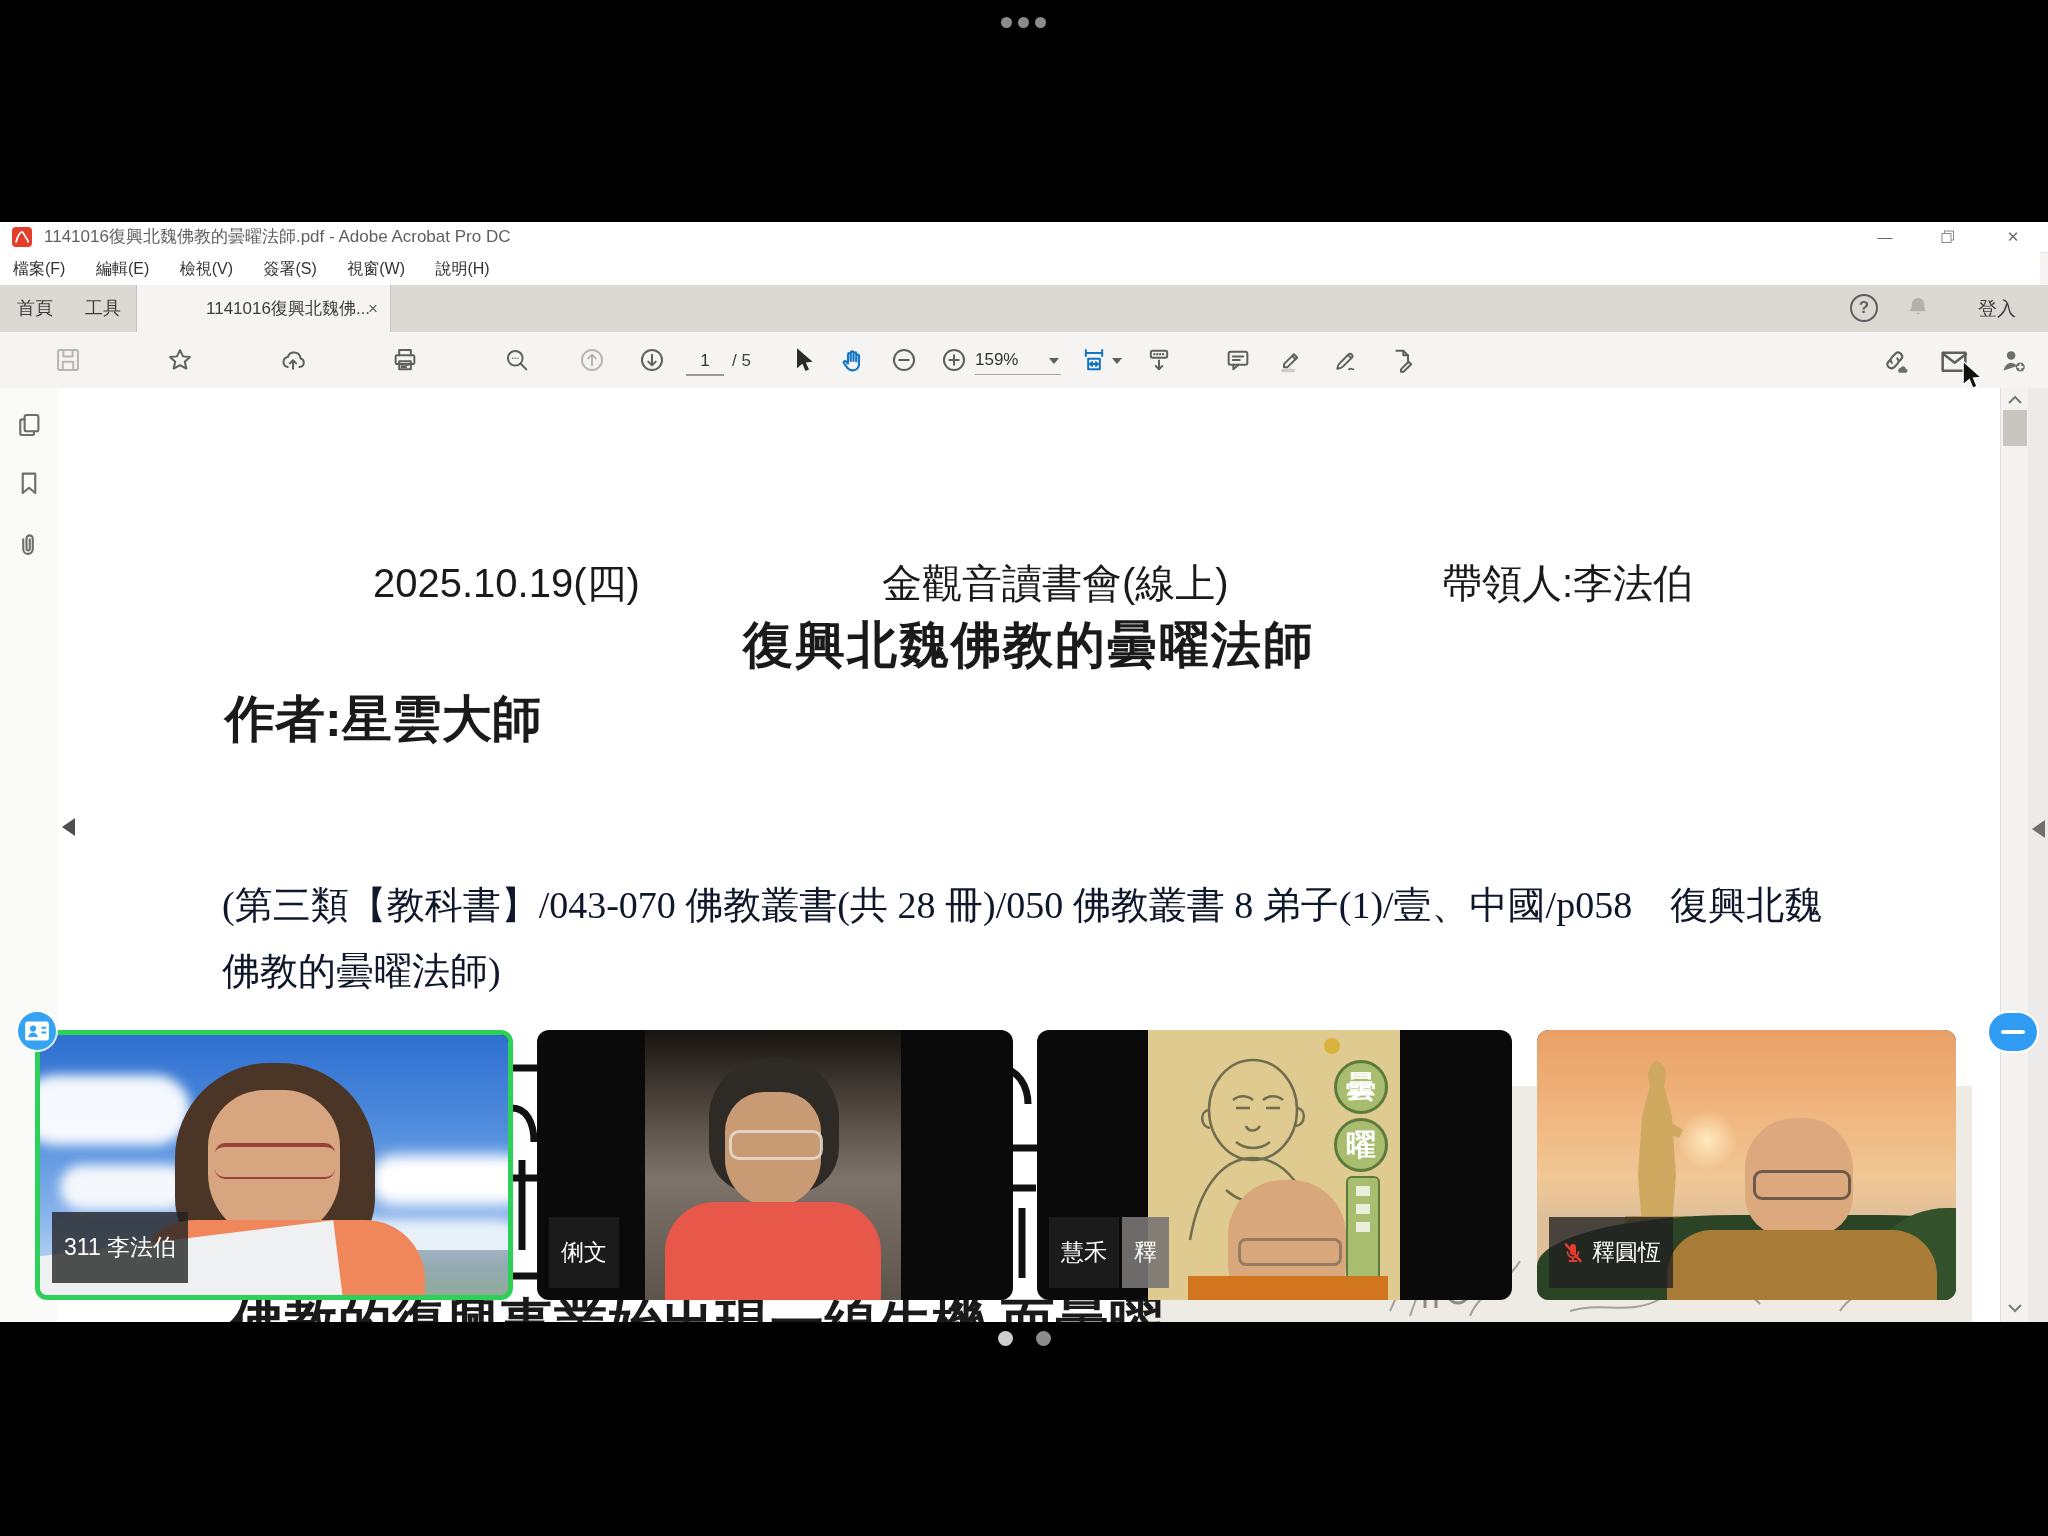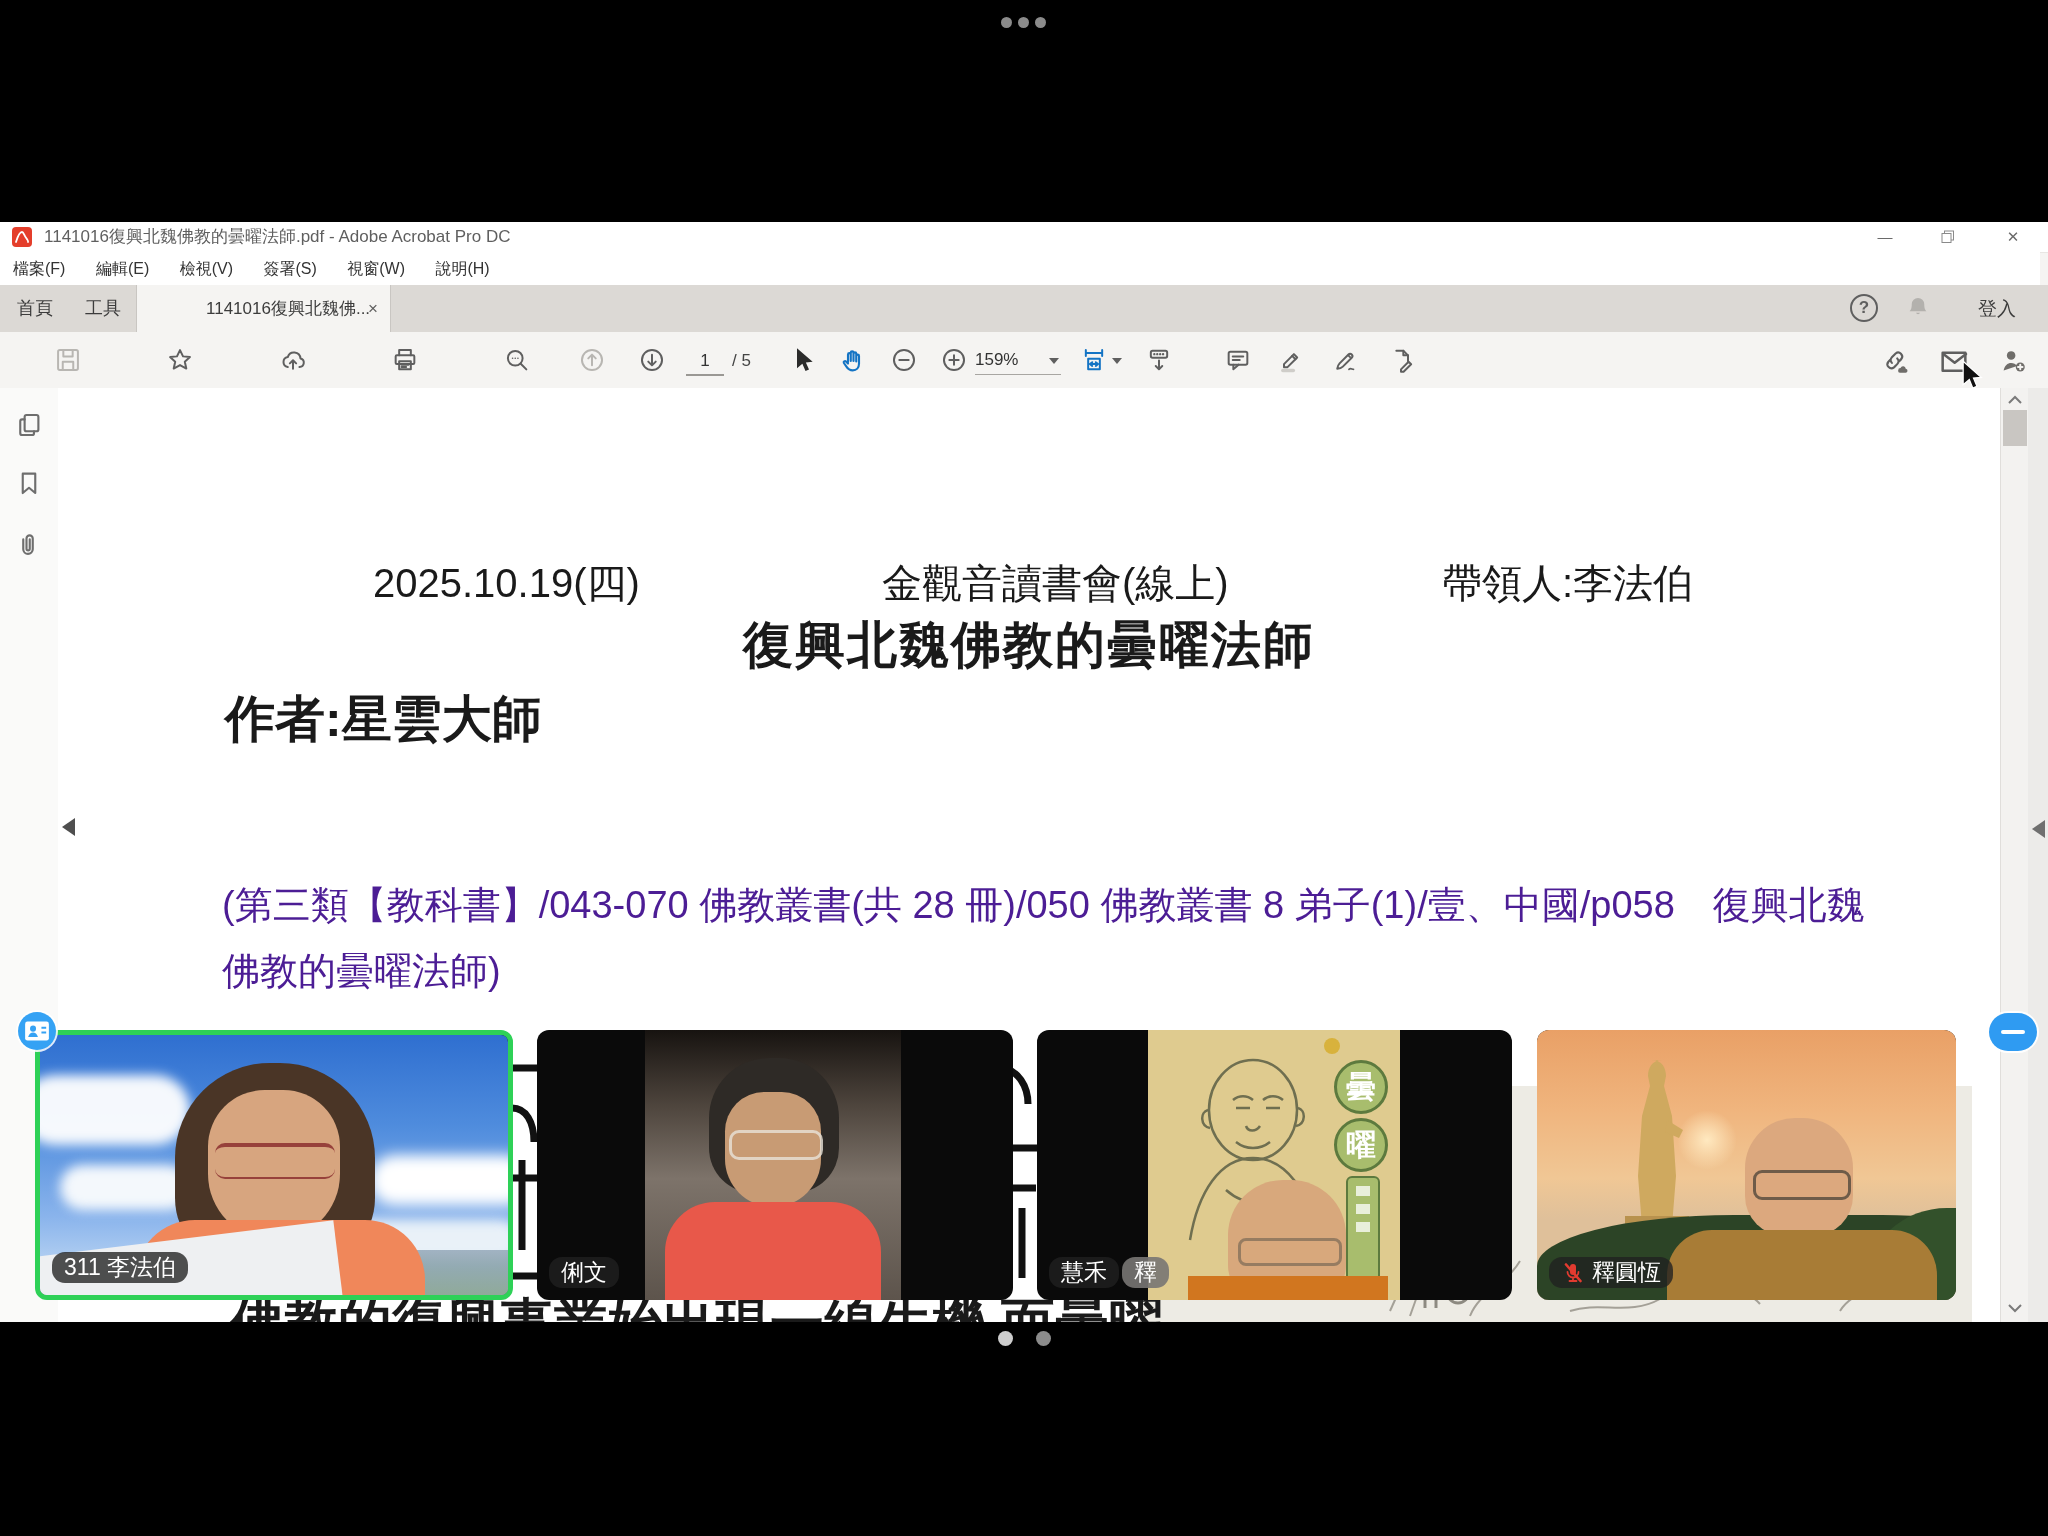--- a/index.html
+++ b/index.html
@@ -22,26 +22,26 @@
   .tabactive{background:#f5f4f2;border-left:1px solid #c9c6c2;border-right:1px solid #c9c6c2;font-size:17px;text-align:left;}
   .toolbar{position:absolute;left:0;top:110px;width:2048px;height:56px;background:#f5f4f2;border-bottom:1px solid #ccc9c5;}
   .tbtn{position:absolute;top:14px;width:30px;height:30px;}
   .vsep{position:absolute;top:120px;width:1px;height:36px;background:#cfccc8;}
   
   .rail{position:absolute;left:0;top:166px;width:58px;height:934px;background:#fafaf9;border-right:1px solid #d8d6d3;}
   .doc{position:absolute;left:58px;top:166px;width:1942px;height:934px;background:#fff;overflow:hidden;color:#1a1a1a;}
   .scrollcol{position:absolute;left:2000px;top:166px;width:28px;height:934px;background:#f3f2f0;border-left:1px solid #e0dedb;}
   .edgecol{position:absolute;left:2028px;top:166px;width:20px;height:934px;background:#ecebe9;}
   .doctext{position:absolute;white-space:nowrap;}
-  .serifbrown{font-family:Liberation Sans, sans-serif;color:#4c1d95;}
+  .serifbrown{font-family:Liberation Serif, serif;color:#0f172a;}
   
   .blackbar{position:absolute;left:0;top:1322px;width:2048px;height:214px;background:#000;}
   .tile{position:absolute;top:1030px;height:270px;background:#0a0a0a;border-radius:12px;overflow:hidden;box-sizing:border-box;}
   .chiprow{position:absolute;left:12px;bottom:12px;display:flex;gap:3px;align-items:center;z-index:5;}
-  .chip{background:rgba(32,32,32,.78);color:#fff;font-size:23px;padding:0 12px;border-radius:13px;display:flex;align-items:center;gap:7px;white-space:nowrap;}
+  .chip{background:rgba(32,32,32,.78);color:#fff;font-size:23px;padding:20px 12px;border-radius:0;display:flex;align-items:center;gap:7px;white-space:nowrap;}
   .chip2{background:rgba(120,118,115,.9);}
   .dot{width:11px;height:11px;border-radius:50%;background:#8b8b8b;display:inline-block;margin:0 3px;}
   .cdot{position:absolute;top:1331px;width:15px;height:15px;border-radius:50%;}
 </style>
 </head>
 <body>
 
 <div class="screen">
 
   <div class="abs" style="left:998px;top:14px;">

